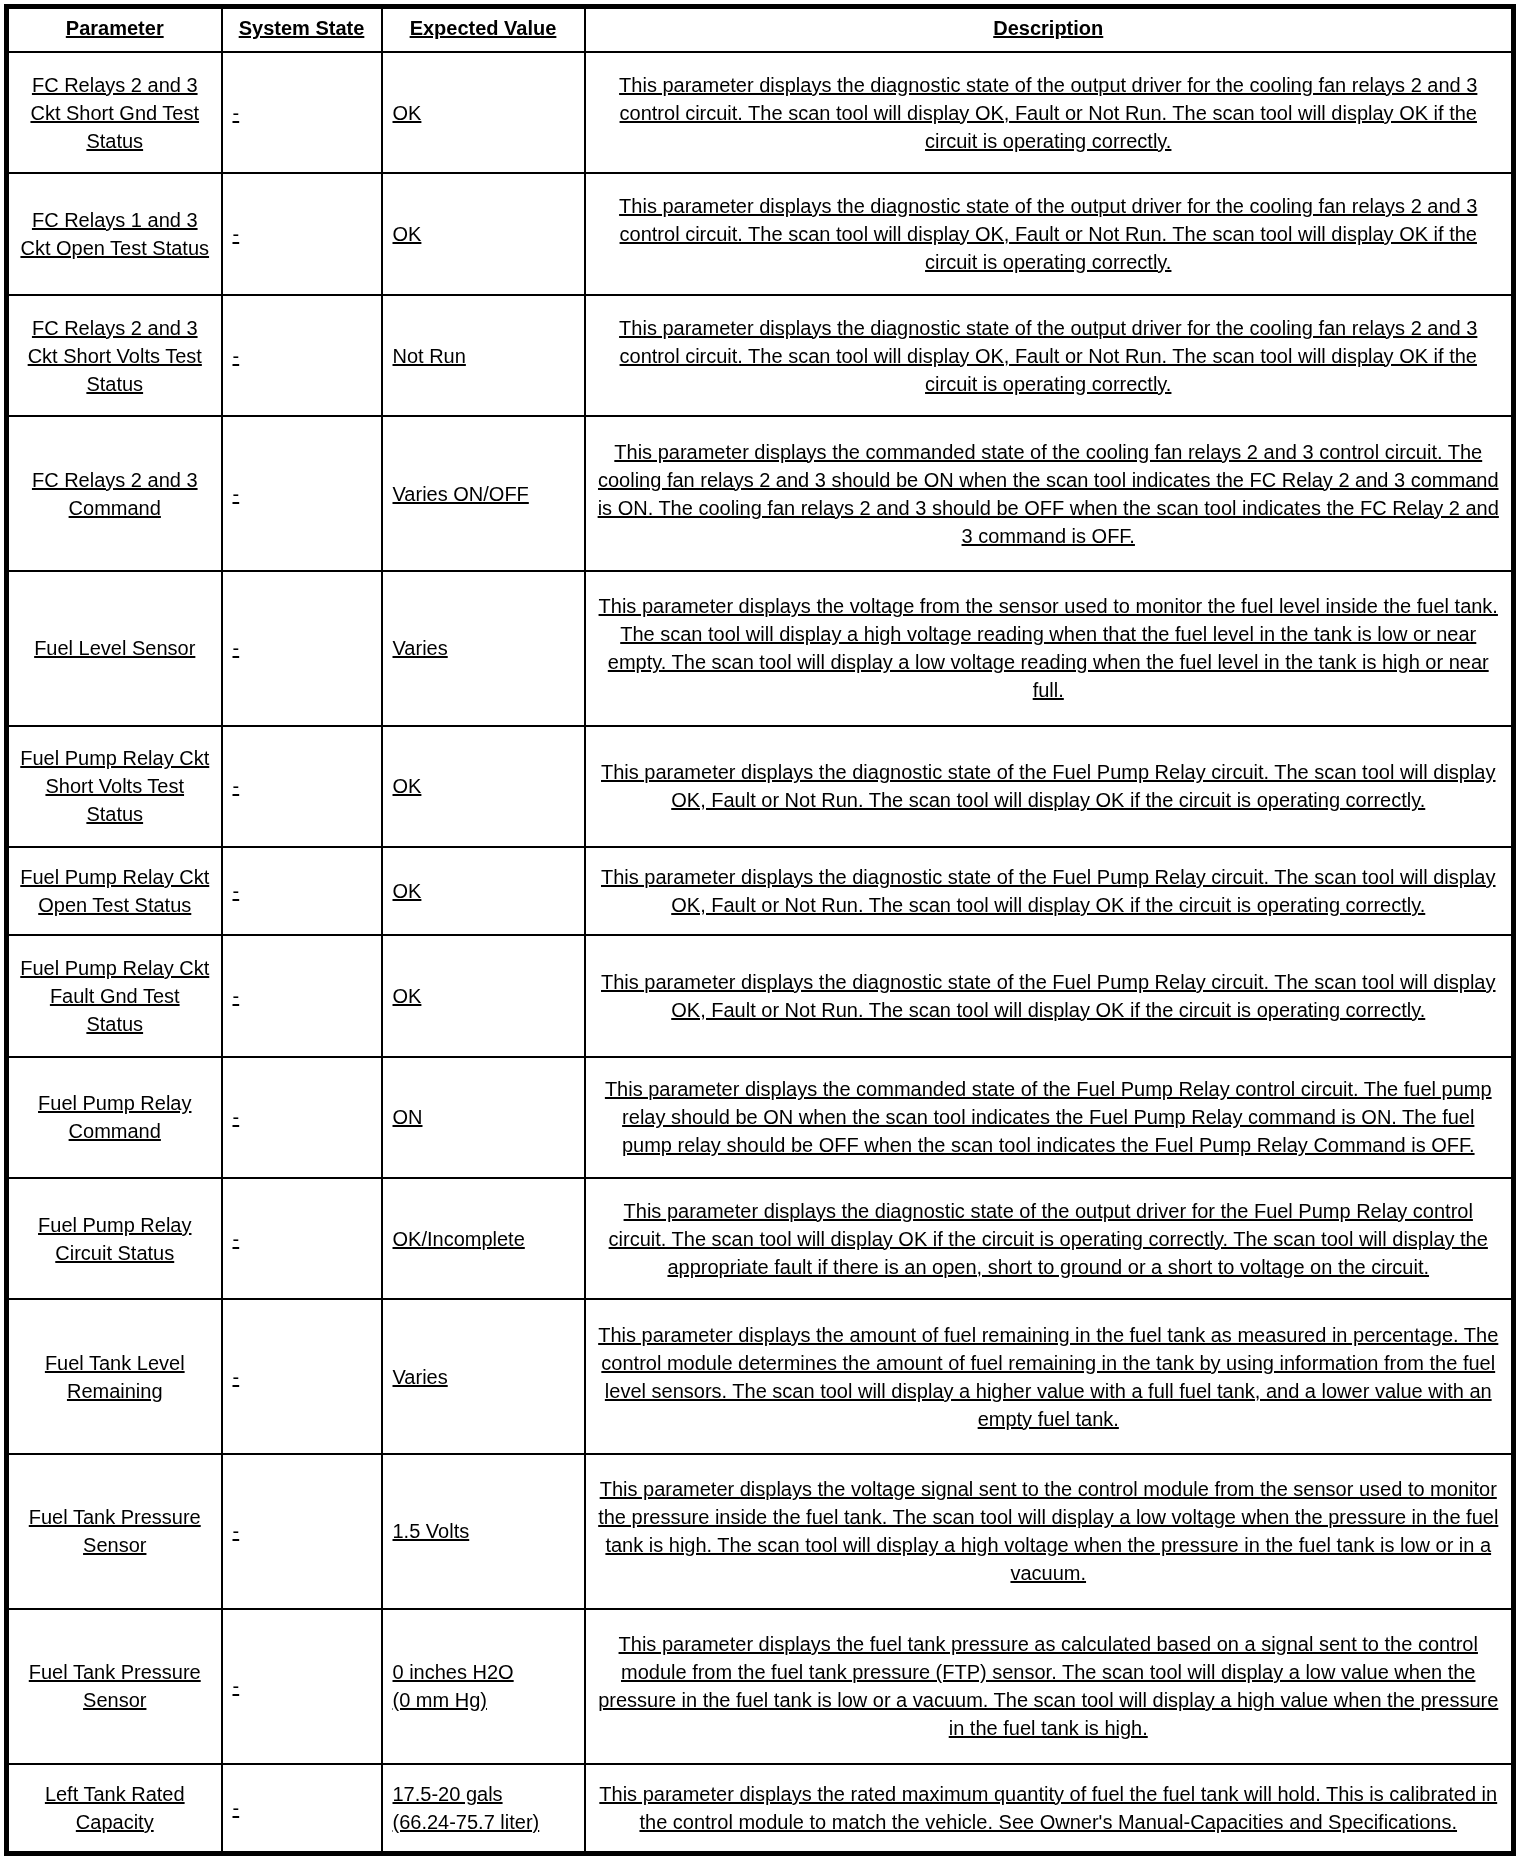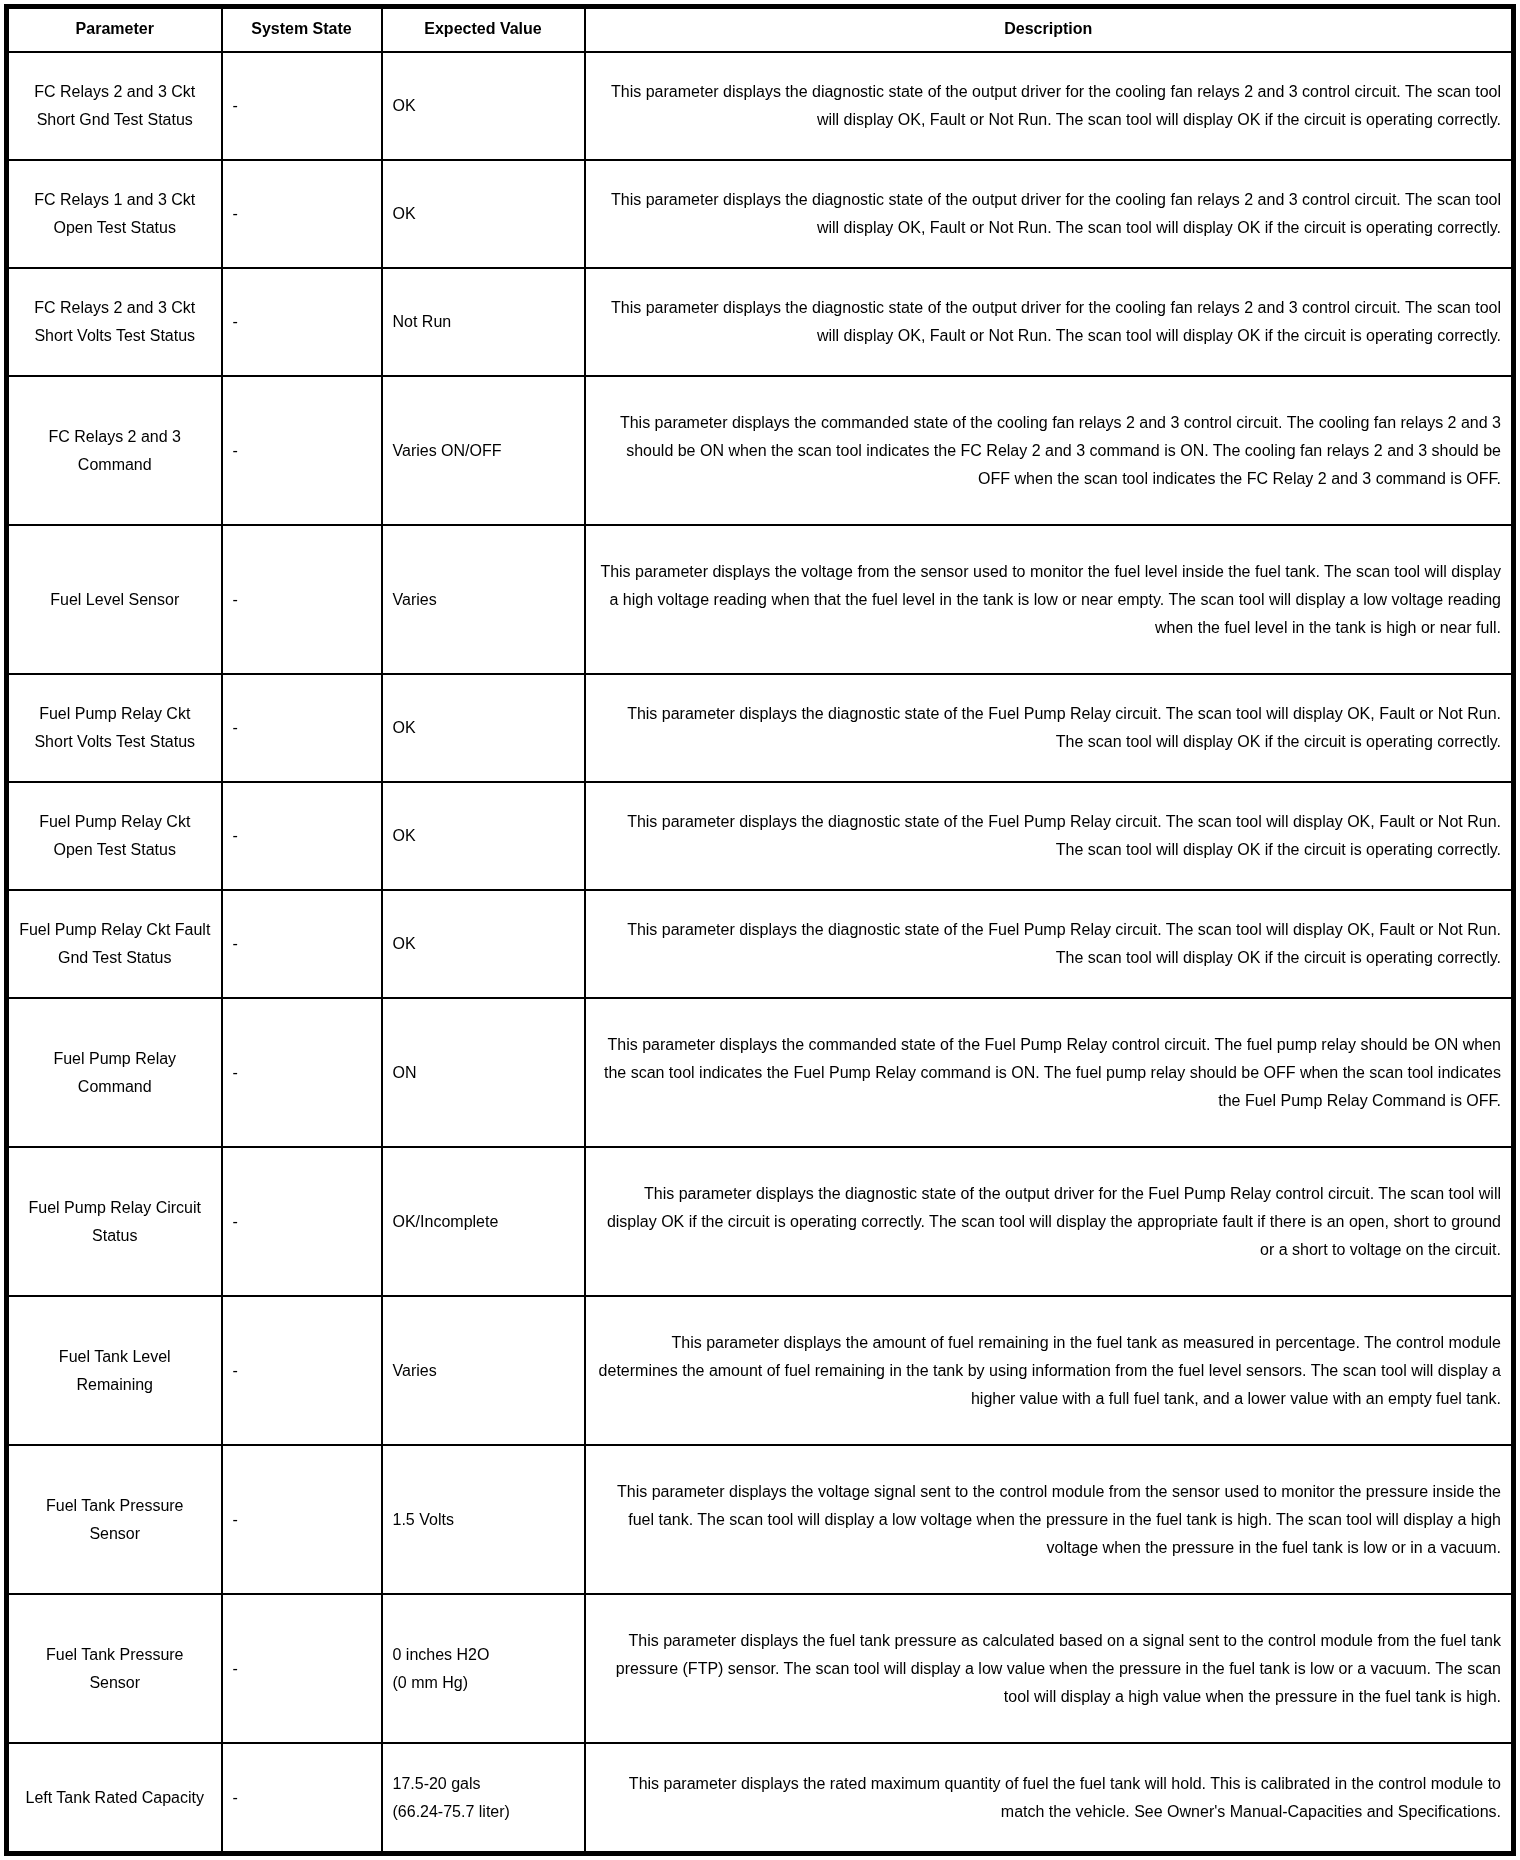--- a/index.html
+++ b/index.html
@@ -10,23 +10,24 @@
     padding: 4px 4px;
     background: #ffffff;
     font-family: "Liberation Sans", sans-serif;
     color: #000000;
   }
   table.param-table {
     width: 100%;
     height: 1852px;
     border-collapse: collapse;
     table-layout: fixed;
-    font-size: 16px;
+    font-size: 20px;
     color: #000000;
     background: #ffffff;
+    text-decoration: underline;
   }
   table.param-table, table.param-table tr, table.param-table td, table.param-table th {
     border: 2px solid #000000;
   }
   table.param-table { border: 5px solid #000000; }
   thead th {
     font-weight: bold;
     text-align: center;
     vertical-align: bottom;
     padding: 6px 6px 9px 6px;
@@ -34,21 +35,21 @@
     border-bottom: 4px solid #000000;
   }
   tbody td {
     vertical-align: middle;
     padding: 8px 10px;
     line-height: 28px;
   }
   td.cell-parameter { text-align: center; }
   td.cell-state { text-align: left; }
   td.cell-expected { text-align: left; white-space: pre-line; }
-  td.cell-description { text-align: right; }
+  td.cell-description { text-align: center; }
   col.c-param { width: 215px; }
   col.c-state { width: 160px; }
   col.c-expected { width: 203px; }
 </style>
 </head>
 <body>
 
 <div class="page">
   <table class="param-table">
     <colgroup>

